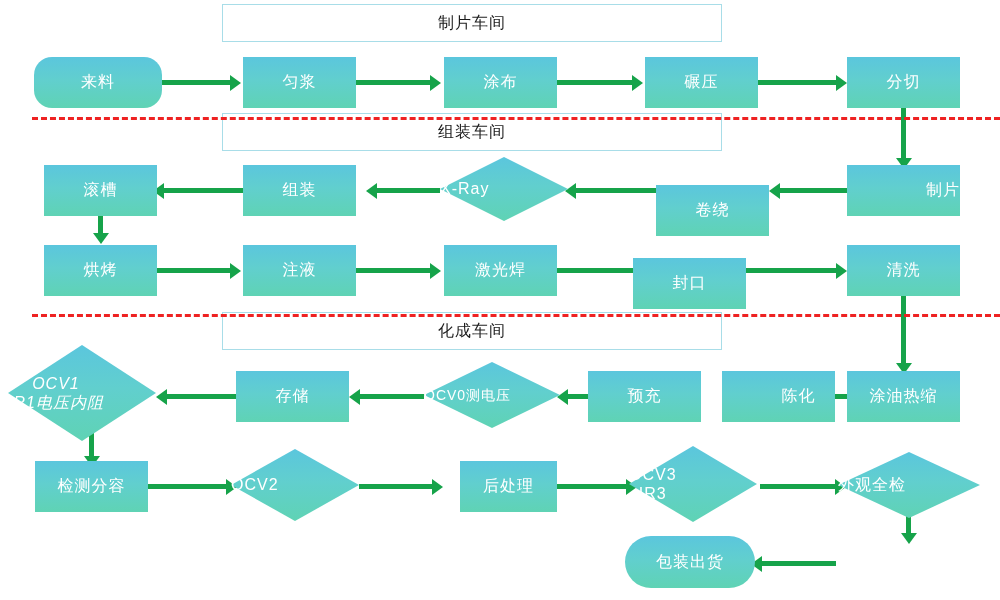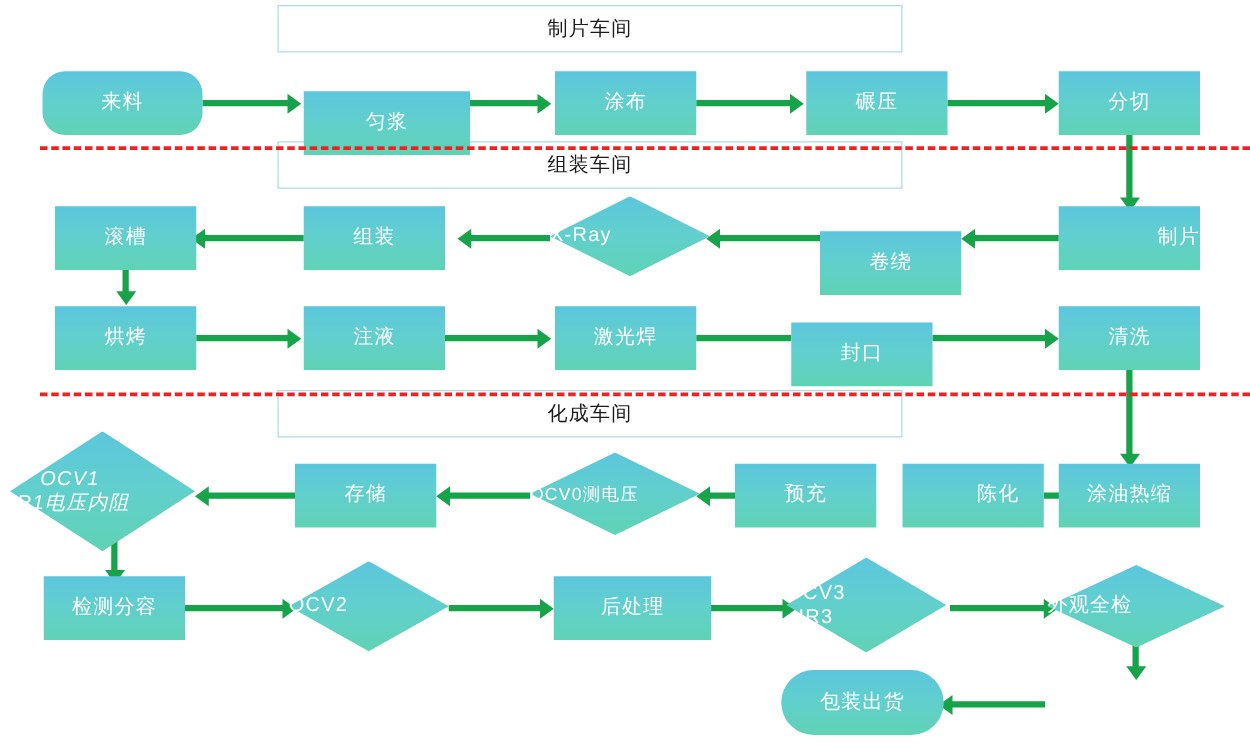--- a/index.html
+++ b/index.html
@@ -131,21 +131,21 @@
 
   <div class="divider" style="left:32px;top:117px;width:968px;"></div>
   <div class="divider" style="left:32px;top:314px;width:968px;"></div>
 
   <div class="node round" style="left:34px;top:57px;width:128px;height:51px;">
     <span>来料</span>
   </div>
   <div class="conn h" style="left:162px;top:80px;width:70px;"></div>
   <div class="arrowhead right" style="left:230px;top:74.5px;"></div>
 
-  <div class="node rect" style="left:243px;top:73px;width:133px;height:51px;">
+  <div class="node rect" style="left:243px;top:57px;width:113px;height:51px;">
     <span>匀浆</span>
   </div>
   <div class="conn h" style="left:356px;top:80px;width:76px;"></div>
   <div class="arrowhead right" style="left:430px;top:74.5px;"></div>
 
   <div class="node rect" style="left:444px;top:57px;width:113px;height:51px;">
     <span>涂布</span>
   </div>
   <div class="conn h" style="left:557px;top:80px;width:77px;"></div>
   <div class="arrowhead right" style="left:632px;top:74.5px;"></div>
@@ -270,21 +270,21 @@
   <div class="conn h" style="left:148px;top:484px;width:80px;"></div>
   <div class="arrowhead right" style="left:226px;top:478.5px;"></div>
 
   <div class="diamond" style="left:231px;top:449px;width:128px;height:72px;">
     <div class="dshape"></div>
     <div class="dlabel">OCV2</div>
   </div>
   <div class="conn h" style="left:359px;top:484px;width:75px;"></div>
   <div class="arrowhead right" style="left:432px;top:478.5px;"></div>
 
-  <div class="node rect" style="left:443px;top:461px;width:126px;height:51px;">
+  <div class="node rect" style="left:460px;top:461px;width:97px;height:51px;">
     <span>后处理</span>
   </div>
   <div class="conn h" style="left:556px;top:484px;width:72px;"></div>
   <div class="arrowhead right" style="left:626px;top:478.5px;"></div>
 
   <div class="diamond" style="left:629px;top:446px;width:128px;height:76px;">
     <div class="dshape"></div>
     <div class="dlabel">
       <span>OCV3</span><br>
       <span>IR3</span>

